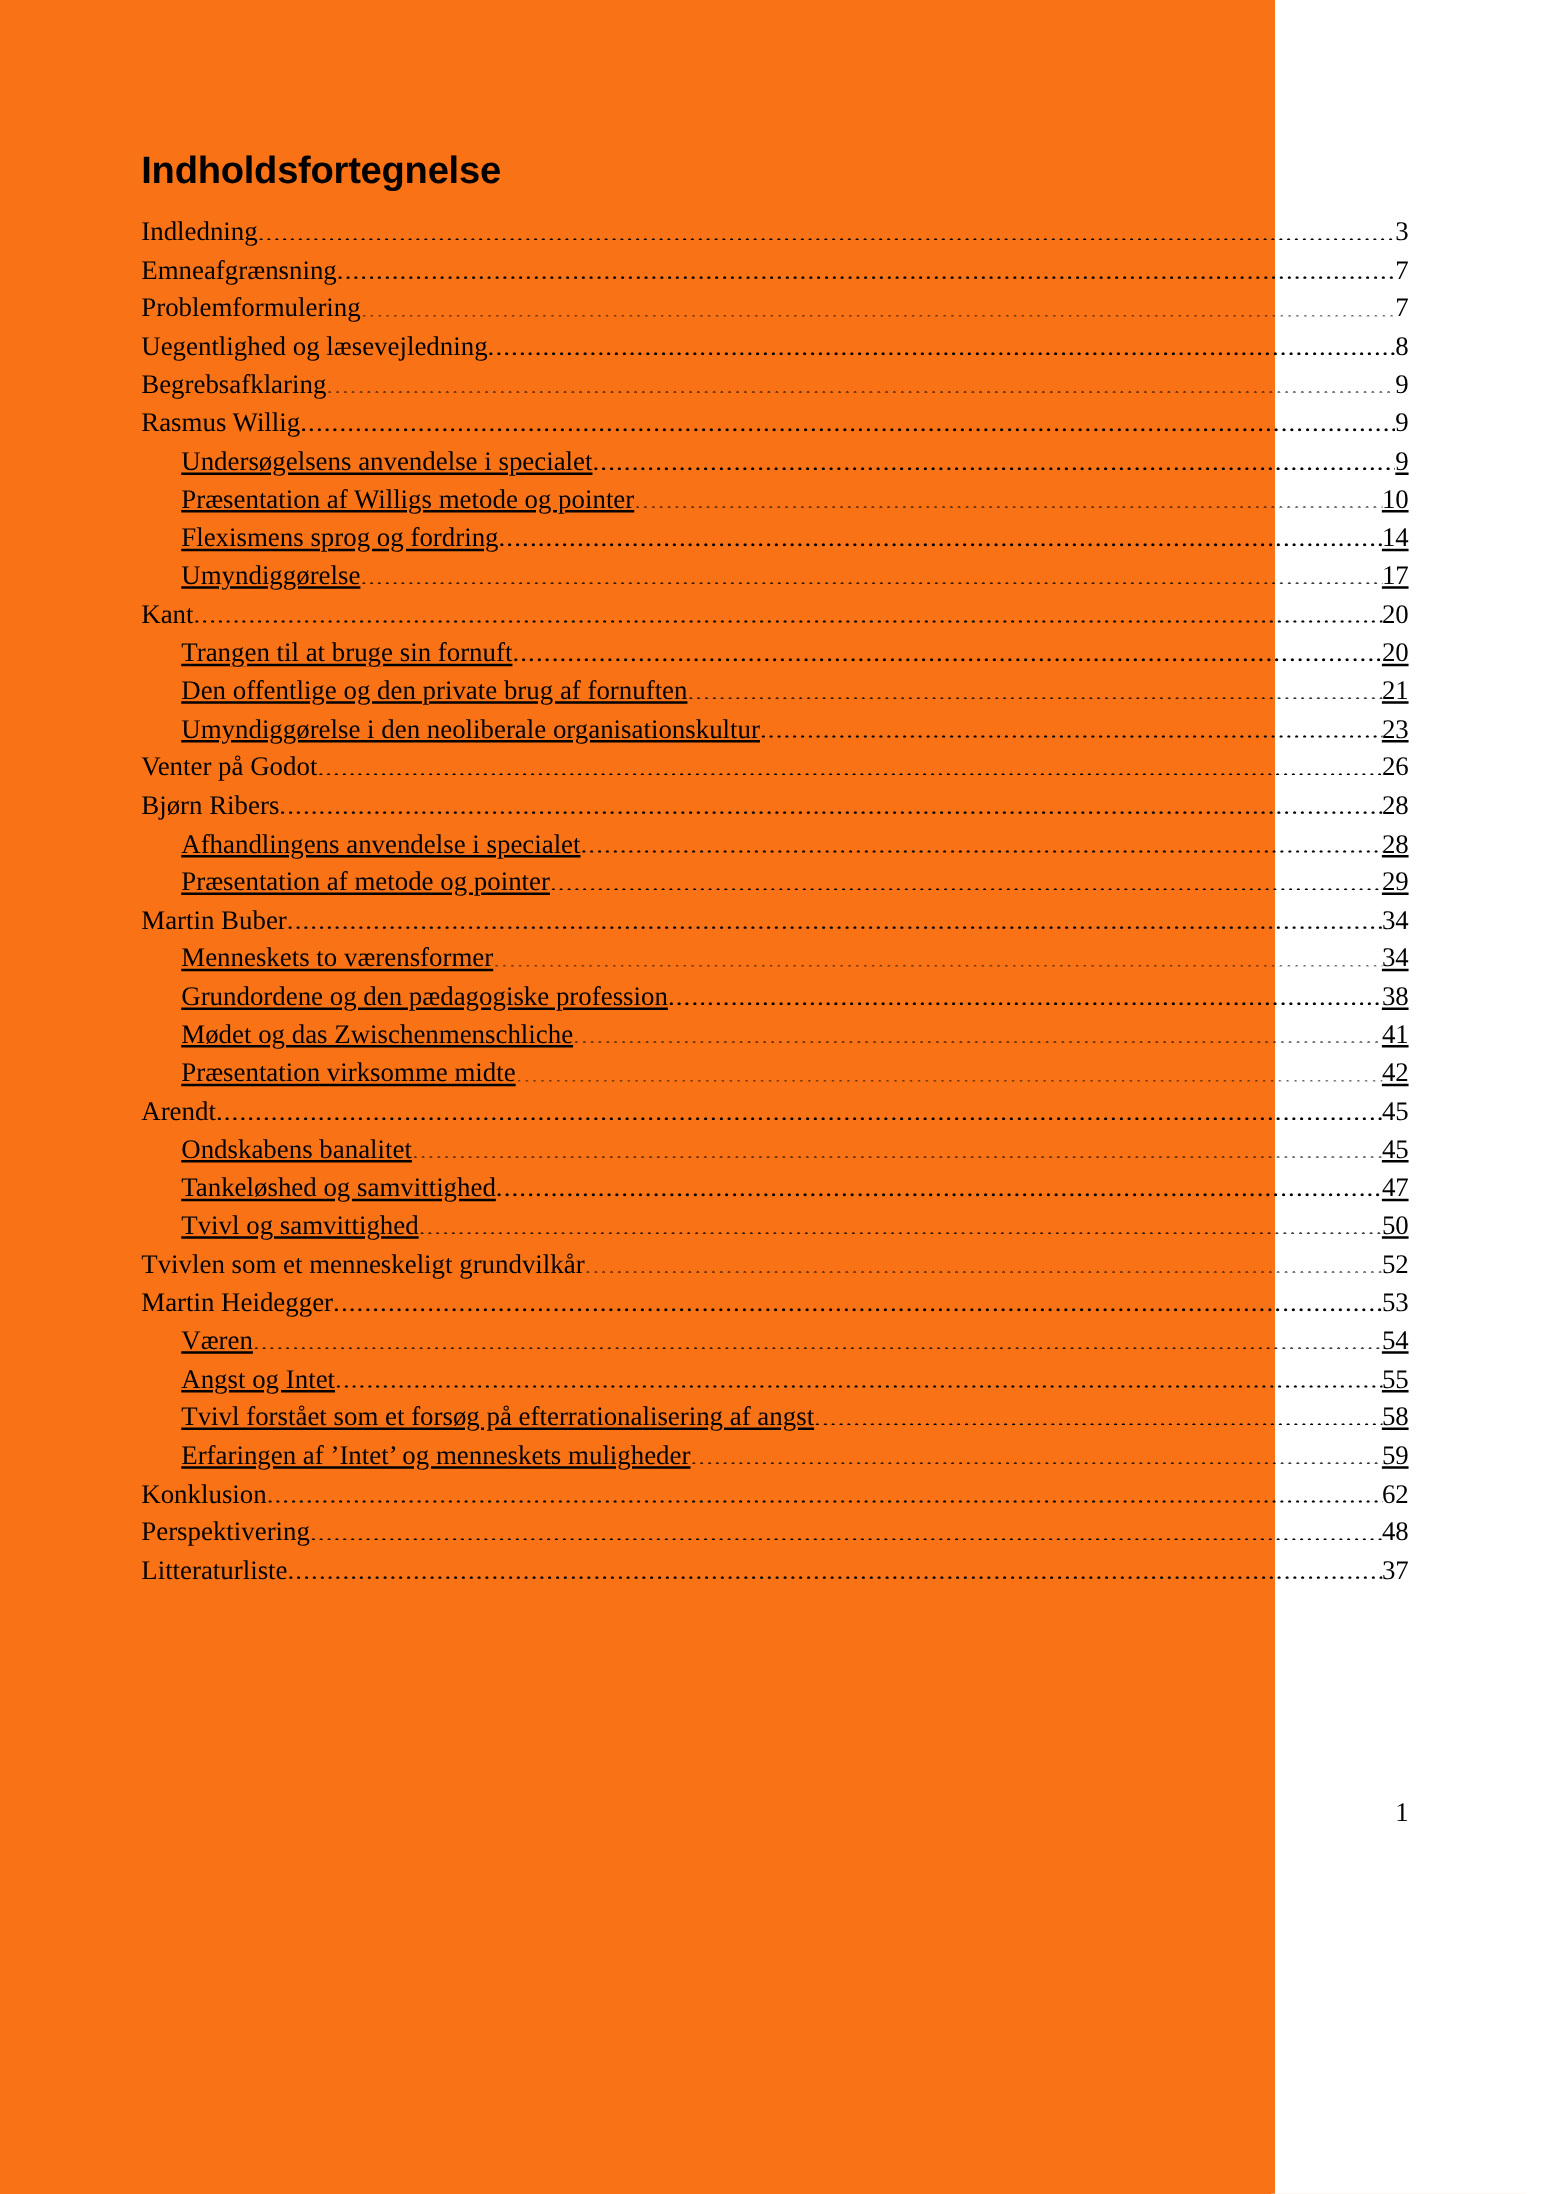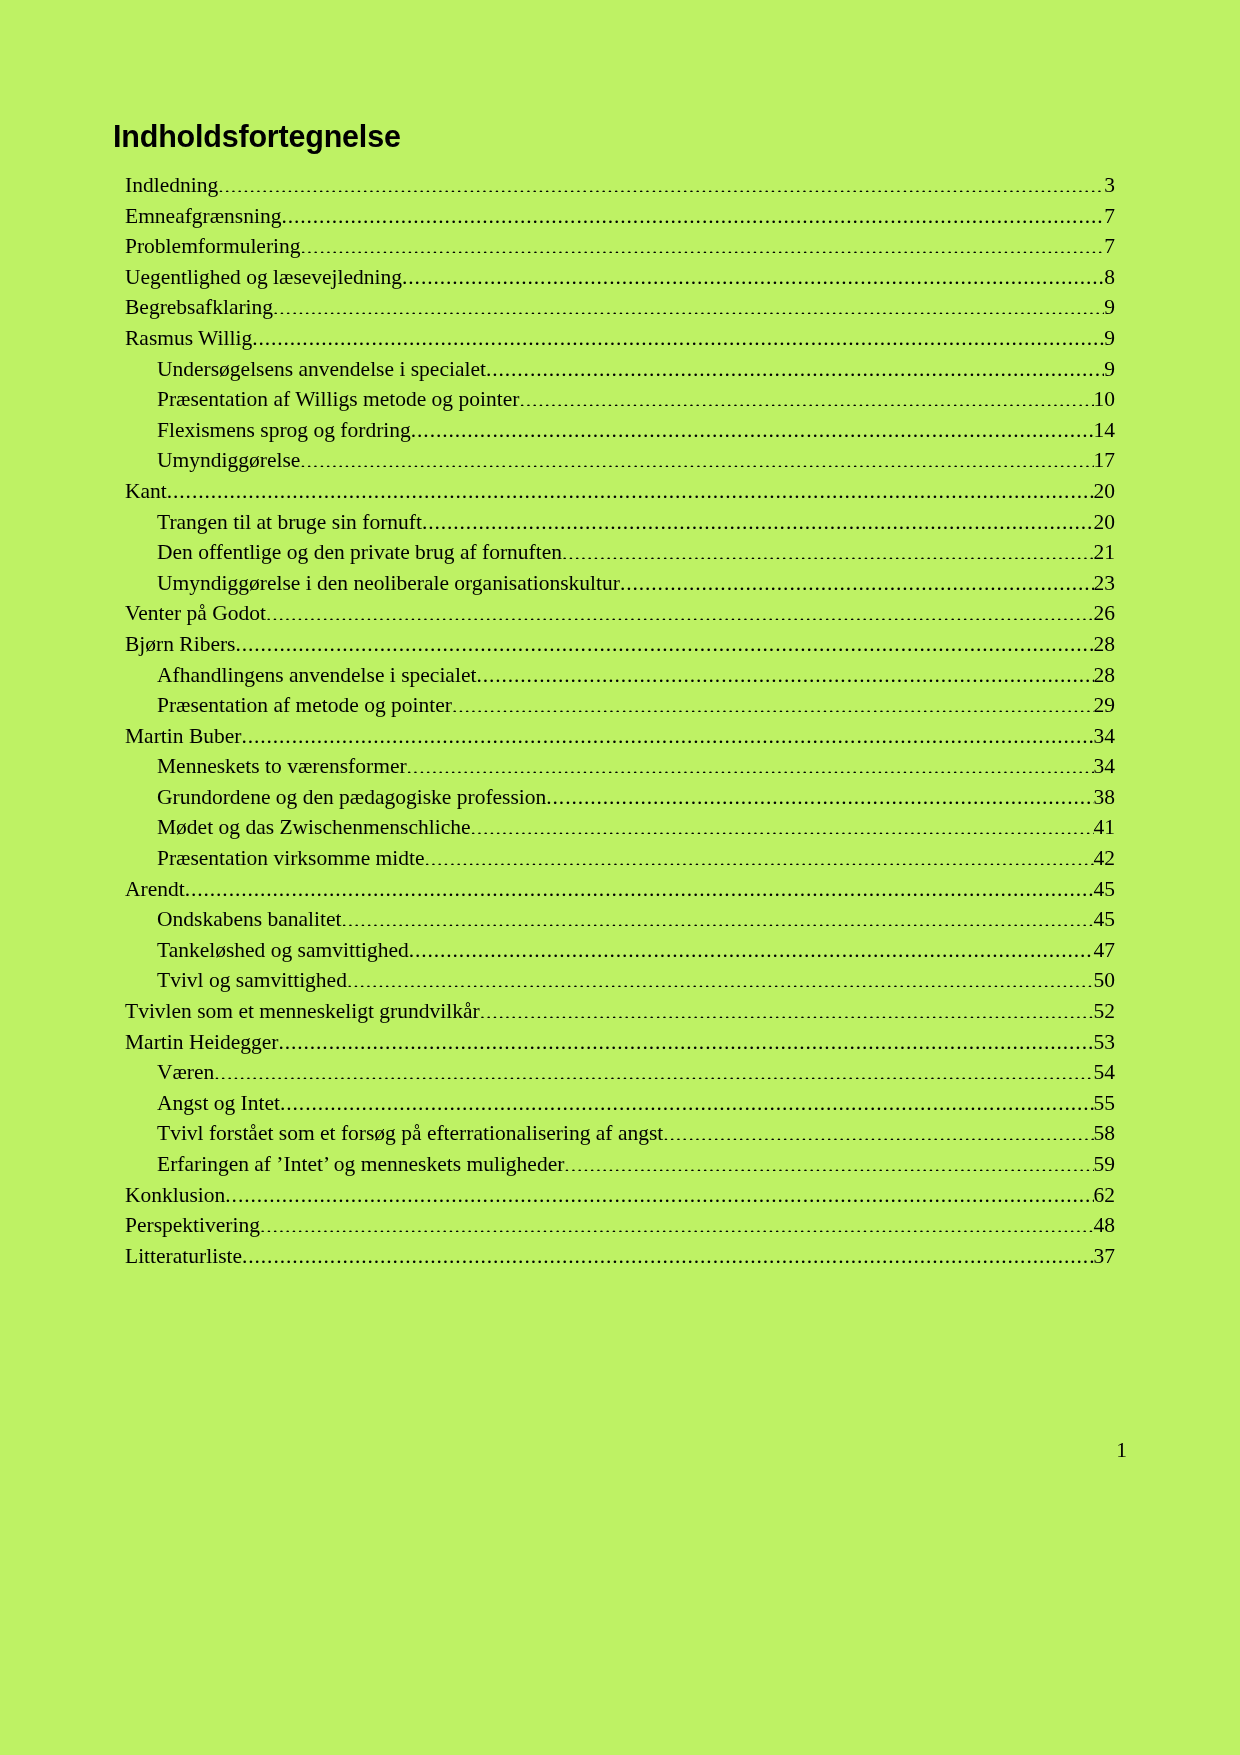--- a/index.html
+++ b/index.html
@@ -12,54 +12,55 @@
     height: 1755px;
     font-family: "Liberation Serif", serif;
     color: #000000;
     position: relative;
     overflow: hidden;
   }
   .page {
     position: absolute;
     left: 0;
     top: 0;
-    width: 1240px;
+    width: 1020px;
     height: 1755px;
-    background: #bef264;
+    background: #f97316;
   }
   .content {
     position: absolute;
     left: 113px;
     top: 118px;
     width: 1014px;
   }
   .doc-title {
     font-family: "Liberation Sans", sans-serif;
     font-weight: bold;
     font-size: 30.5px;
     line-height: 36px;
     letter-spacing: -0.2px;
     margin: 0 0 16px 0;
     color: #000000;
   }
   .toc {
-    margin: 12px;
+    margin: 0;
     padding: 0;
     list-style: none;
   }
   .toc-entry {
     display: flex;
     align-items: baseline;
     font-size: 21.5px;
     line-height: 30.6px;
     white-space: nowrap;
     overflow: hidden;
   }
   .toc-entry.level-2 {
     padding-left: 32px;
+    text-decoration: underline;
   }
   .toc-label {
     flex: 0 0 auto;
   }
   .toc-leader {
     flex: 1 1 auto;
     overflow: hidden;
     min-width: 0;
     position: relative;
     height: 1em;

